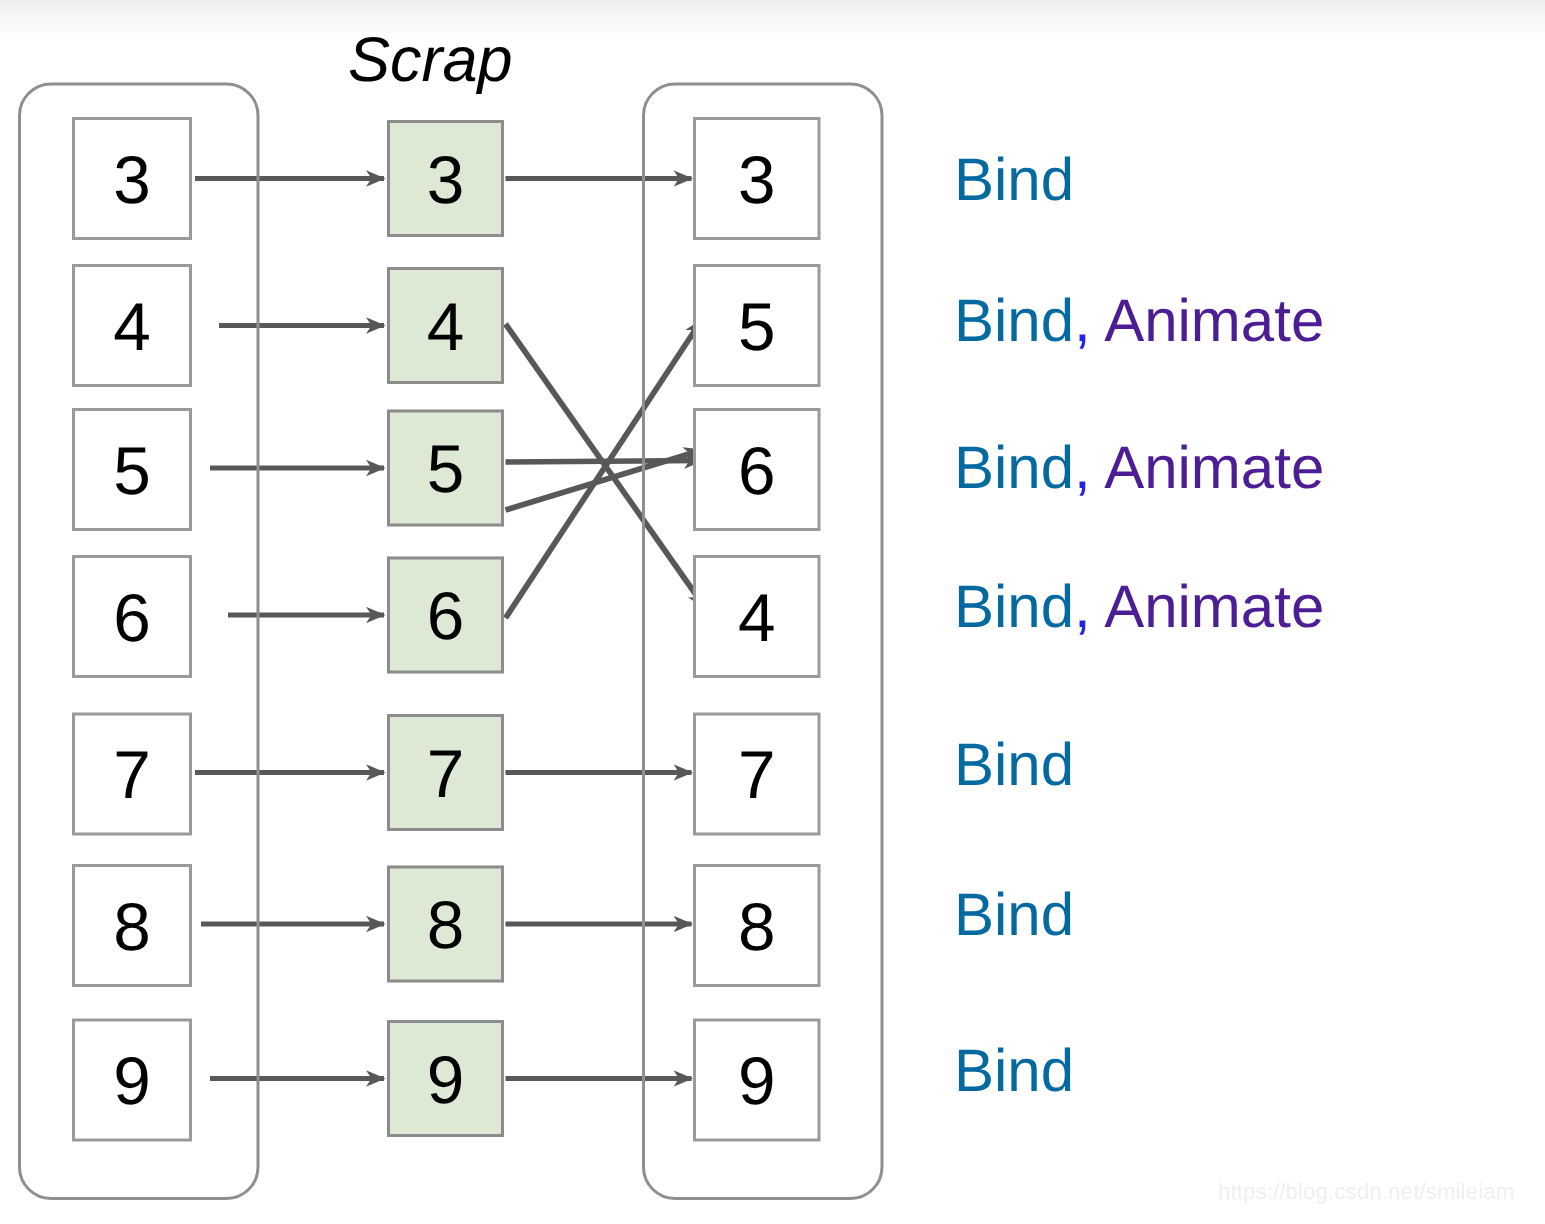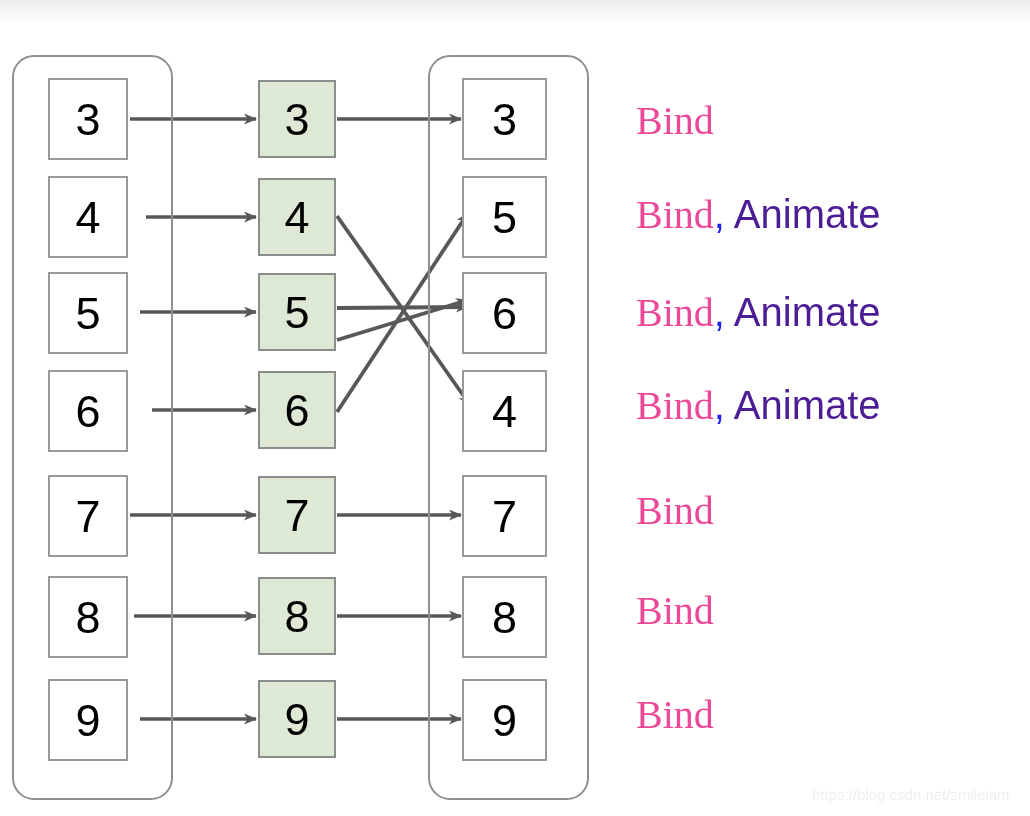--- a/index.html
+++ b/index.html
@@ -65,21 +65,21 @@
     border-radius: 22px;
     background: transparent;
   }
   .op-label {
     position: absolute;
     font-size: 40px;
     white-space: nowrap;
     font-family: "Liberation Sans", sans-serif;
     line-height: 1;
   }
-  .op-bind { color: #ec4899; font-family: Liberation Serif, serif; }
+  .op-bind { color: #0369a1; }
   .op-sep  { color: #2222ee; }
   .op-anim { color: #4c1d95; }
   .watermark {
     position: absolute;
     font-size: 15px;
     color: #efefef;
     font-family: "Liberation Sans", sans-serif;
     white-space: nowrap;
   }
 </style>
@@ -126,20 +126,21 @@
       <marker id="ah2" markerWidth="13" markerHeight="11" refX="12" refY="5.5" orient="auto" markerUnits="userSpaceOnUse">
         <path d="M0,0 L13,5.5 L0,11 L3.6,5.5 Z" fill="#585858"></path>
       </marker>
     </defs>
     <line x1="337" y1="340" x2="468" y2="300" stroke="#585858" stroke-width="3.8" marker-end="url(#ah2)"></line>
   </svg>
 
   <div class="panel" style="left:12px; top:55px; width:161px; height:745px;"></div>
   <div class="panel" style="left:428px; top:55px; width:161px; height:745px;"></div>
 
+  <div class="scrap-title" style="left:232px; top:16px;">Scrap</div>
 
   <div class="cell plain" style="left:48px; top:78px; width:80px; height:82px;">3</div>
   <div class="cell plain" style="left:48px; top:176px; width:80px; height:82px;">4</div>
   <div class="cell plain" style="left:48px; top:272px; width:80px; height:82px;">5</div>
   <div class="cell plain" style="left:48px; top:370px; width:80px; height:82px;">6</div>
   <div class="cell plain" style="left:48px; top:475px; width:80px; height:82px;">7</div>
   <div class="cell plain" style="left:48px; top:576px; width:80px; height:82px;">8</div>
   <div class="cell plain" style="left:48px; top:679px; width:80px; height:82px;">9</div>
 
   <div class="cell scrap" style="left:258px; top:80px; width:78px; height:78px;">3</div>

